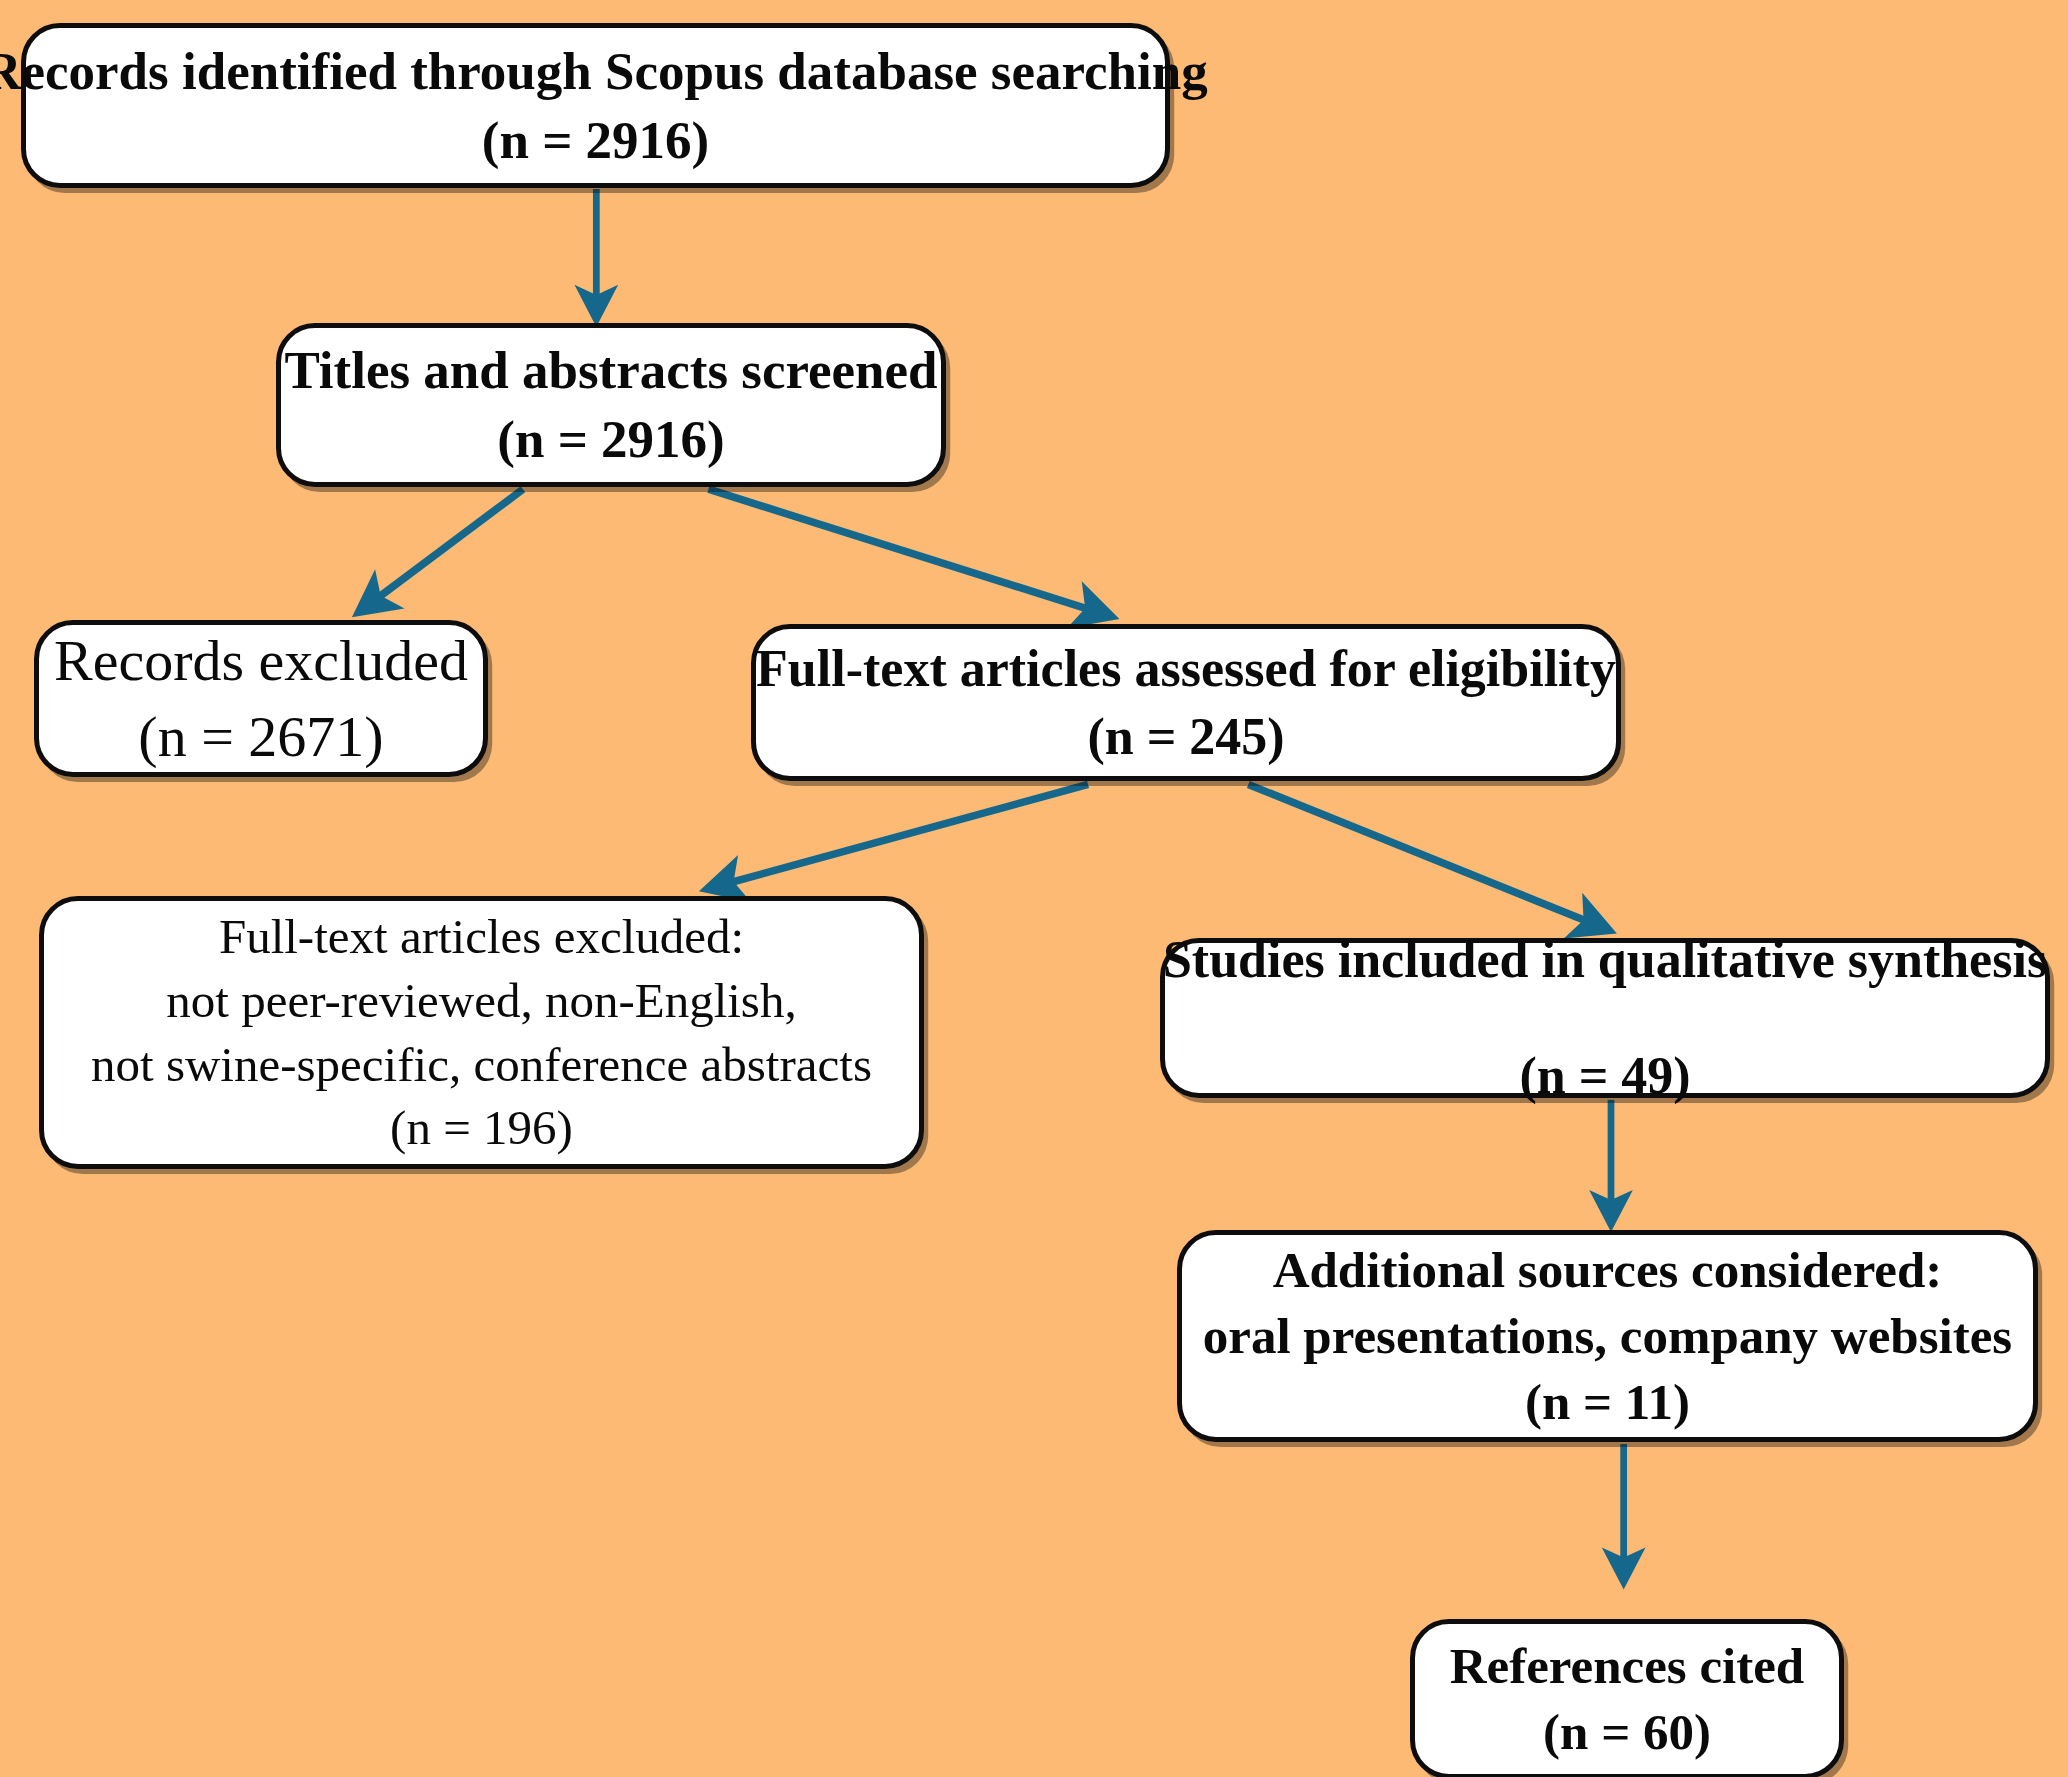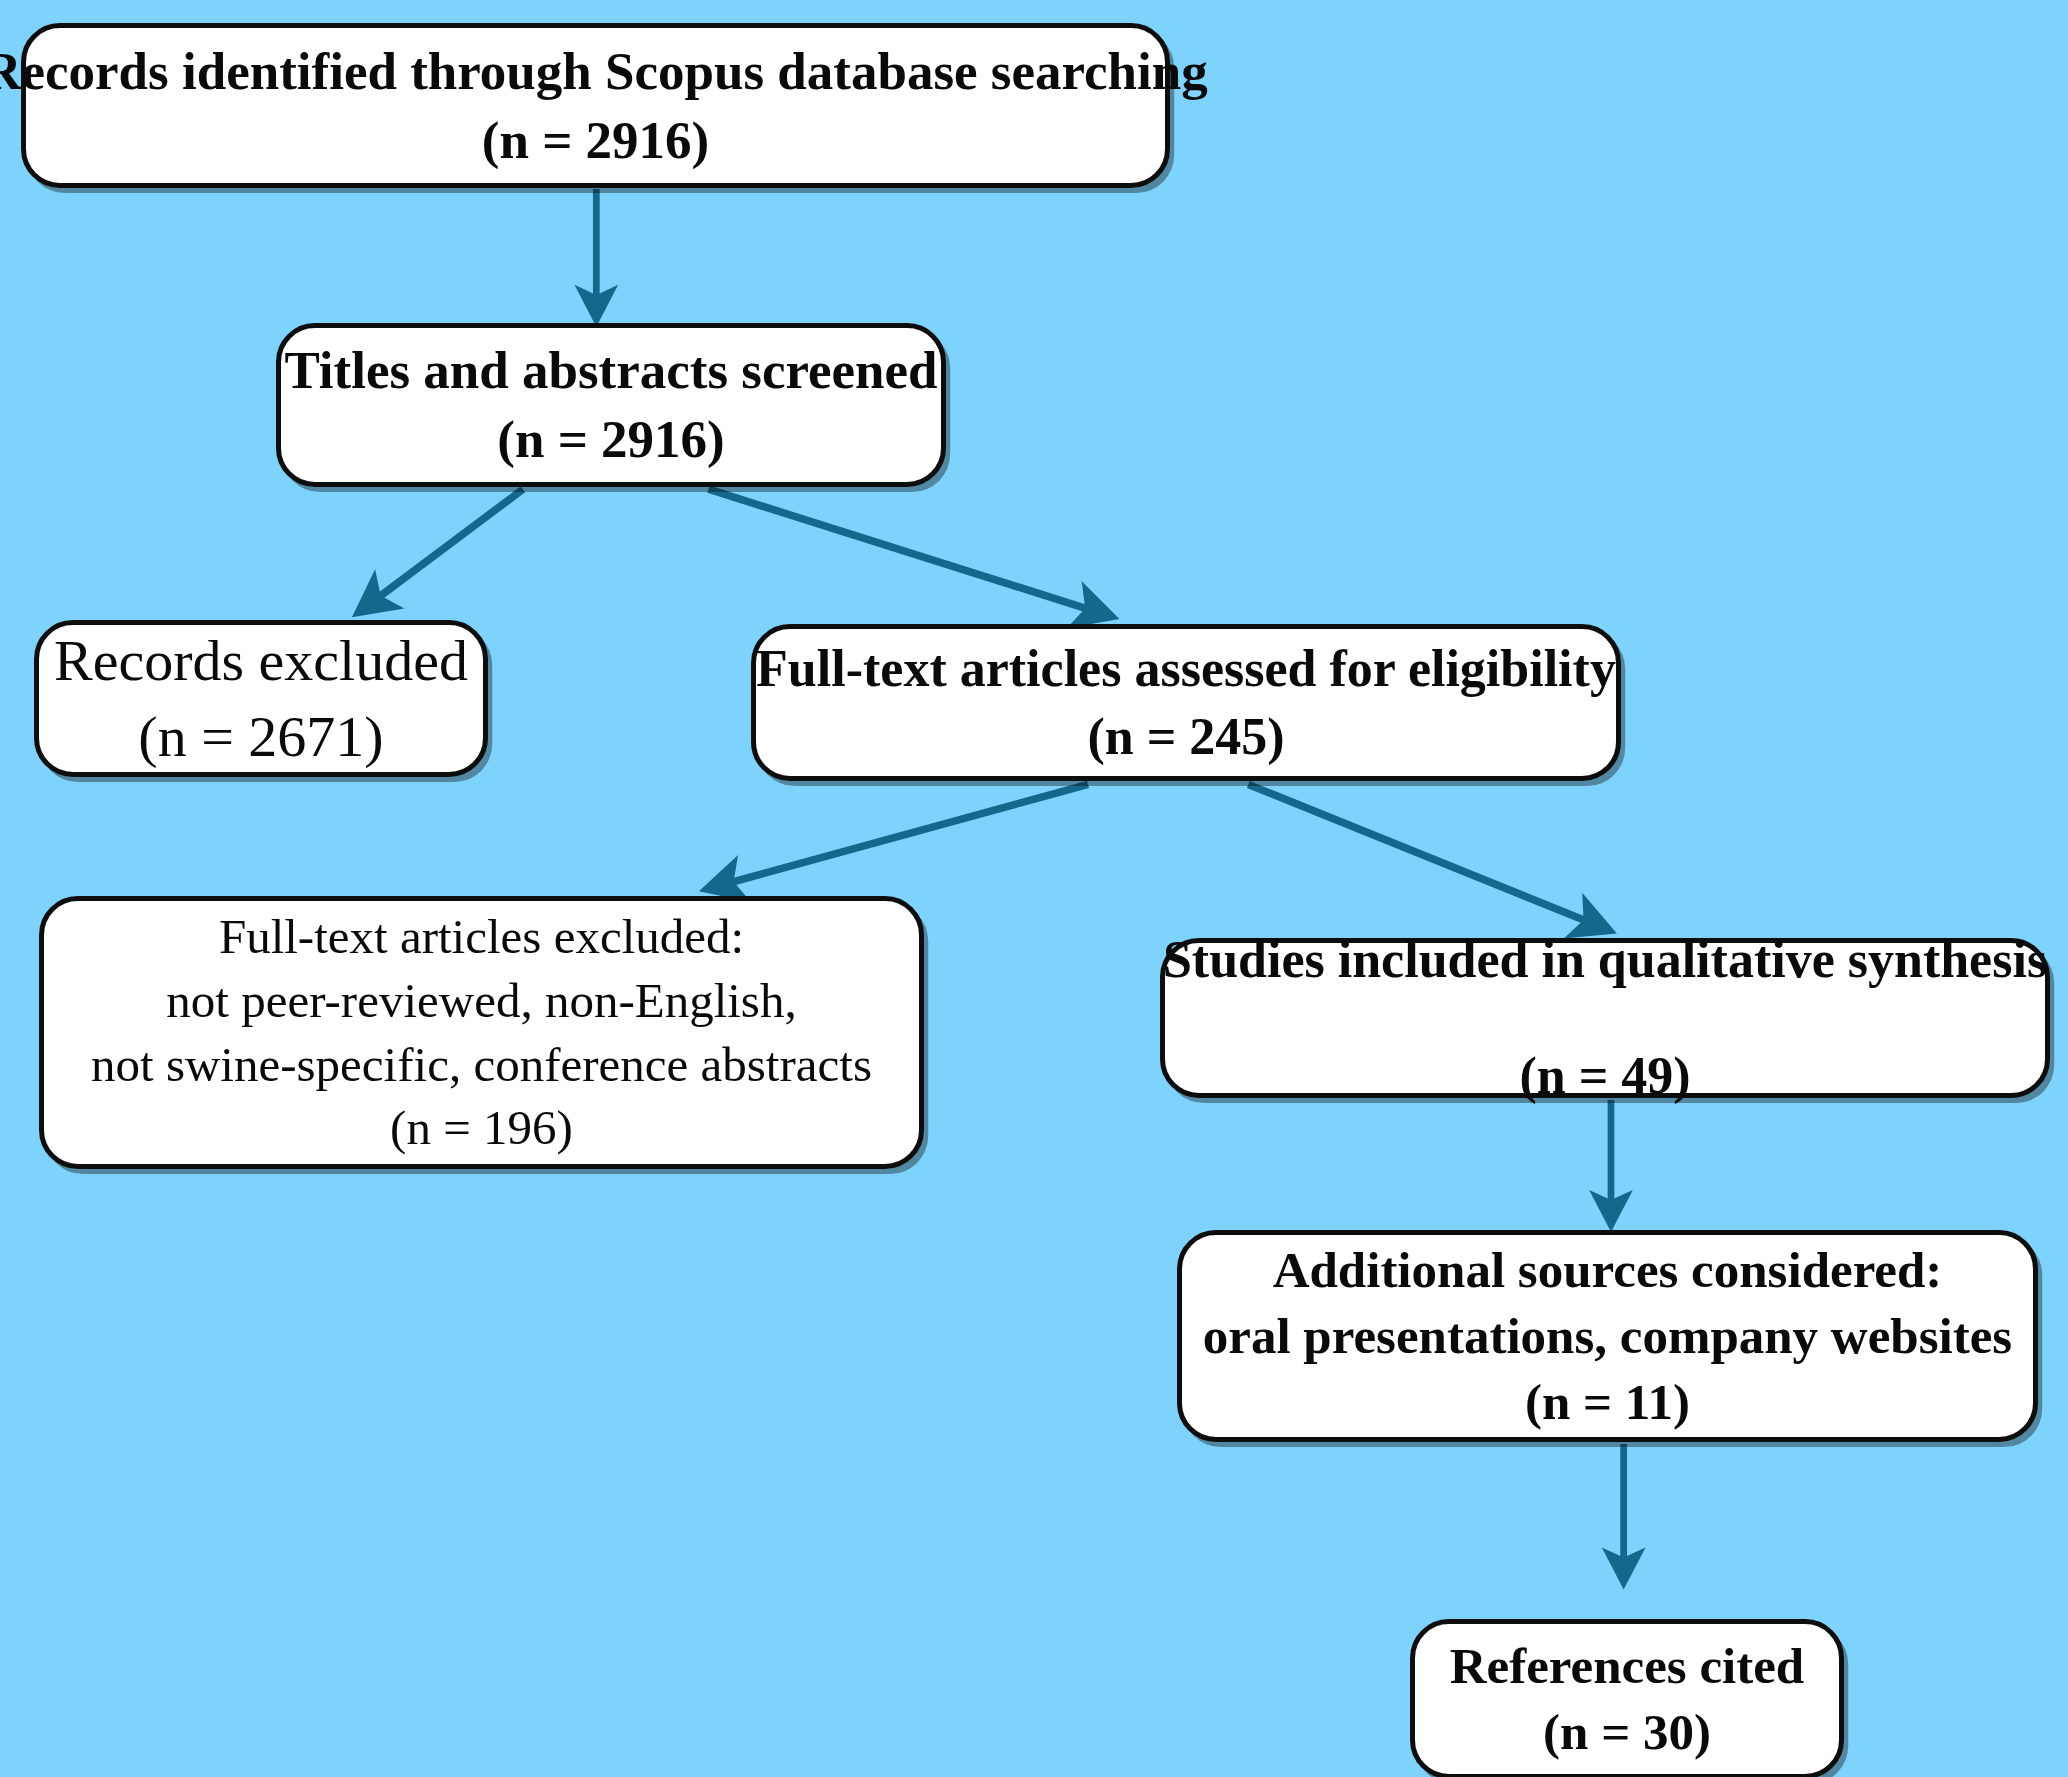--- a/index.html
+++ b/index.html
@@ -4,21 +4,21 @@
 <style>
   html, body {
     margin: 0;
     padding: 0;
     background: #ffffff;
   }
   #stage {
     position: relative;
     width: 2069px;
     height: 1778px;
-    background: #7dd3fc;
+    background: #fdba74;
     overflow: hidden;
     font-family: "Liberation Serif", "DejaVu Serif", serif;
   }
   #edges {
     position: absolute;
     left: 0; top: 0;
     width: 2069px;
     height: 1778px;
     pointer-events: none;
   }
@@ -128,17 +128,17 @@
   </div>
 
   <div class="node bold" id="n-additional">
     <span class="line">Additional sources considered:</span>
     <span class="line">oral presentations, company websites</span>
     <span class="line">(n = 11)</span>
   </div>
 
   <div class="node bold" id="n-references">
     <span class="line">References cited</span>
-    <span class="line">(n = 30)</span>
+    <span class="line">(n = 60)</span>
   </div>
 
 </div>
 
 
 </body></html>

